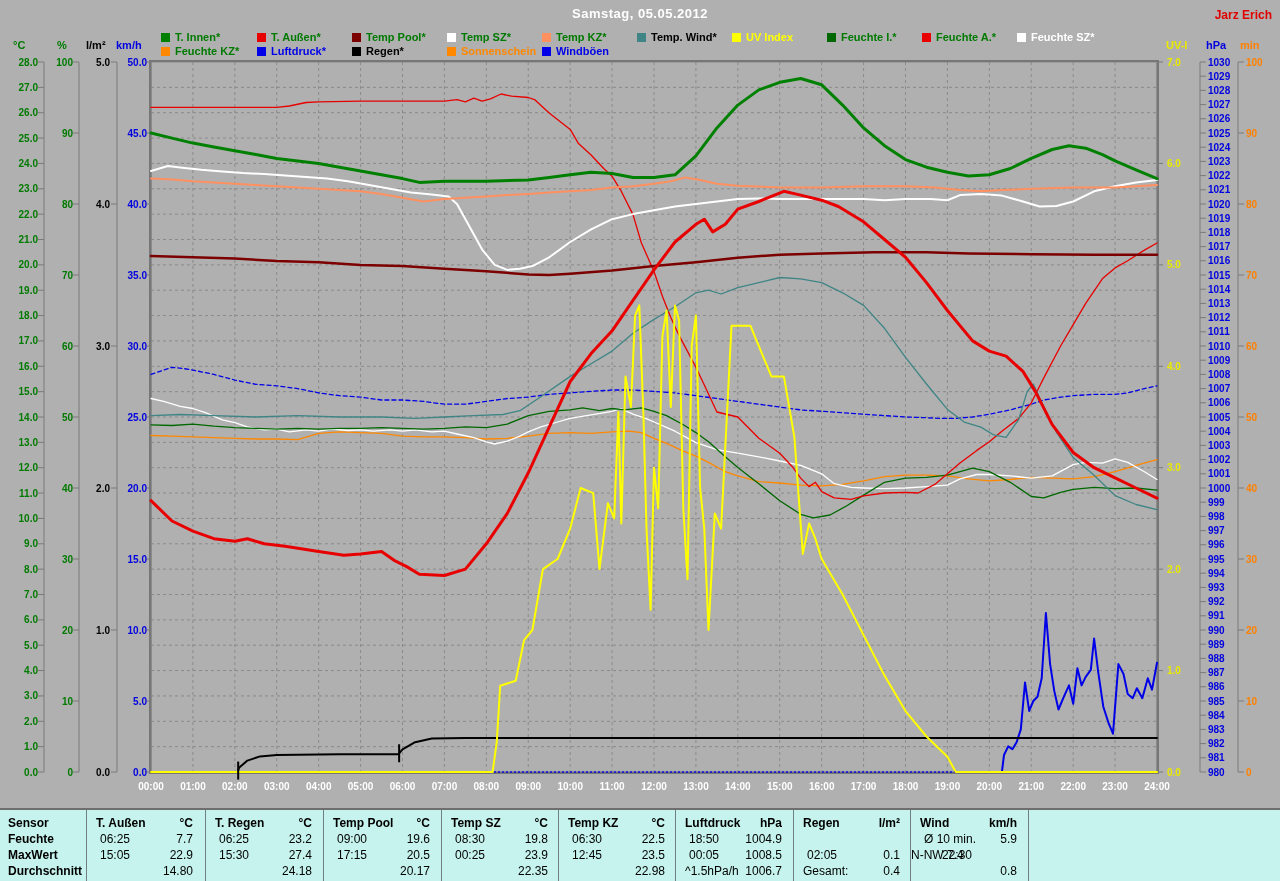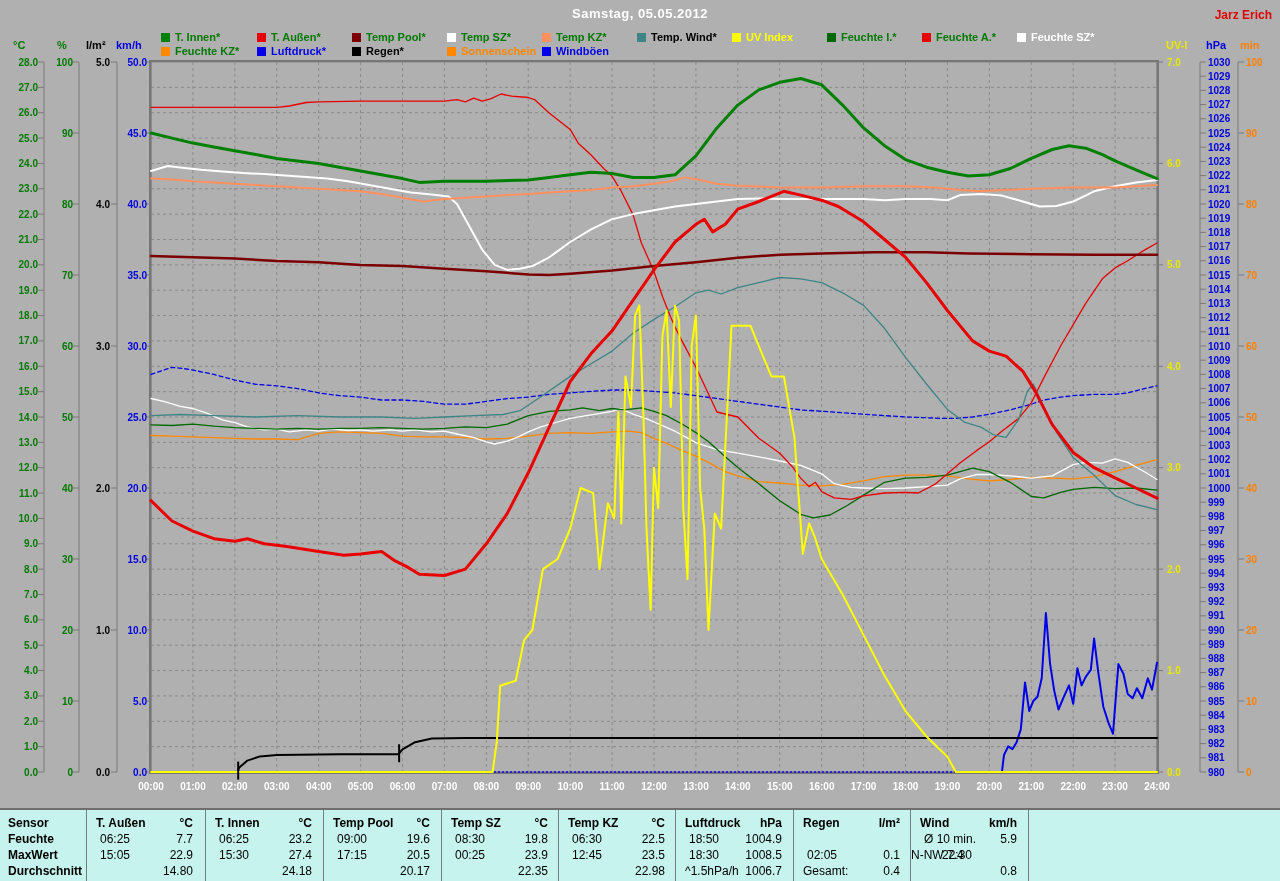--- a/index.html
+++ b/index.html
@@ -418,21 +418,21 @@
       <div class="cell b" style="top: 54px; left: 8px;">Durchschnitt</div>
       <div class="sep" style="left: 86px;"></div>
       <div class="cell b" style="top: 6px; left: 96px;">T. Außen</div>
       <div class="cell b" style="top: 6px; left: 87px; width: 106px; text-align: right;">°C</div>
       <div class="cell " style="top: 22px; left: 100px;">06:25</div>
       <div class="cell " style="top: 22px; left: 87px; width: 106px; text-align: right;">7.7</div>
       <div class="cell " style="top: 38px; left: 100px;">15:05</div>
       <div class="cell " style="top: 38px; left: 87px; width: 106px; text-align: right;">22.9</div>
       <div class="cell " style="top: 54px; left: 87px; width: 106px; text-align: right;">14.80</div>
       <div class="sep" style="left: 205px;"></div>
-      <div class="cell b" style="top: 6px; left: 215px;">T. Innen</div>
+      <div class="cell b" style="top: 6px; left: 215px;">T. Regen</div>
       <div class="cell b" style="top: 6px; left: 206px; width: 106px; text-align: right;">°C</div>
       <div class="cell " style="top: 22px; left: 219px;">06:25</div>
       <div class="cell " style="top: 22px; left: 206px; width: 106px; text-align: right;">23.2</div>
       <div class="cell " style="top: 38px; left: 219px;">15:30</div>
       <div class="cell " style="top: 38px; left: 206px; width: 106px; text-align: right;">27.4</div>
       <div class="cell " style="top: 54px; left: 206px; width: 106px; text-align: right;">24.18</div>
       <div class="sep" style="left: 323px;"></div>
       <div class="cell b" style="top: 6px; left: 333px;">Temp Pool</div>
       <div class="cell b" style="top: 6px; left: 324px; width: 106px; text-align: right;">°C</div>
       <div class="cell " style="top: 22px; left: 337px;">09:00</div>
@@ -454,21 +454,21 @@
       <div class="cell " style="top: 22px; left: 572px;">06:30</div>
       <div class="cell " style="top: 22px; left: 559px; width: 106px; text-align: right;">22.5</div>
       <div class="cell " style="top: 38px; left: 572px;">12:45</div>
       <div class="cell " style="top: 38px; left: 559px; width: 106px; text-align: right;">23.5</div>
       <div class="cell " style="top: 54px; left: 559px; width: 106px; text-align: right;">22.98</div>
       <div class="sep" style="left: 675px;"></div>
       <div class="cell b" style="top: 6px; left: 685px;">Luftdruck</div>
       <div class="cell b" style="top: 6px; left: 676px; width: 106px; text-align: right;">hPa</div>
       <div class="cell " style="top: 22px; left: 689px;">18:50</div>
       <div class="cell " style="top: 22px; left: 676px; width: 106px; text-align: right;">1004.9</div>
-      <div class="cell " style="top: 38px; left: 689px;">18:30</div>
+      <div class="cell " style="top: 38px; left: 689px;">00:05</div>
       <div class="cell " style="top: 38px; left: 676px; width: 106px; text-align: right;">1008.5</div>
       <div class="cell " style="top: 54px; left: 685px;">^1.5hPa/h</div>
       <div class="cell " style="top: 54px; left: 676px; width: 106px; text-align: right;">1006.7</div>
       <div class="sep" style="left: 793px;"></div>
       <div class="cell b" style="top: 6px; left: 803px;">Regen</div>
       <div class="cell b" style="top: 6px; left: 794px; width: 106px; text-align: right;">l/m²</div>
       <div class="cell " style="top: 38px; left: 807px;">02:05</div>
       <div class="cell " style="top: 38px; left: 794px; width: 106px; text-align: right;">0.1</div>
       <div class="cell " style="top: 54px; left: 803px;">Gesamt:</div>
       <div class="cell " style="top: 54px; left: 794px; width: 106px; text-align: right;">0.4</div>

